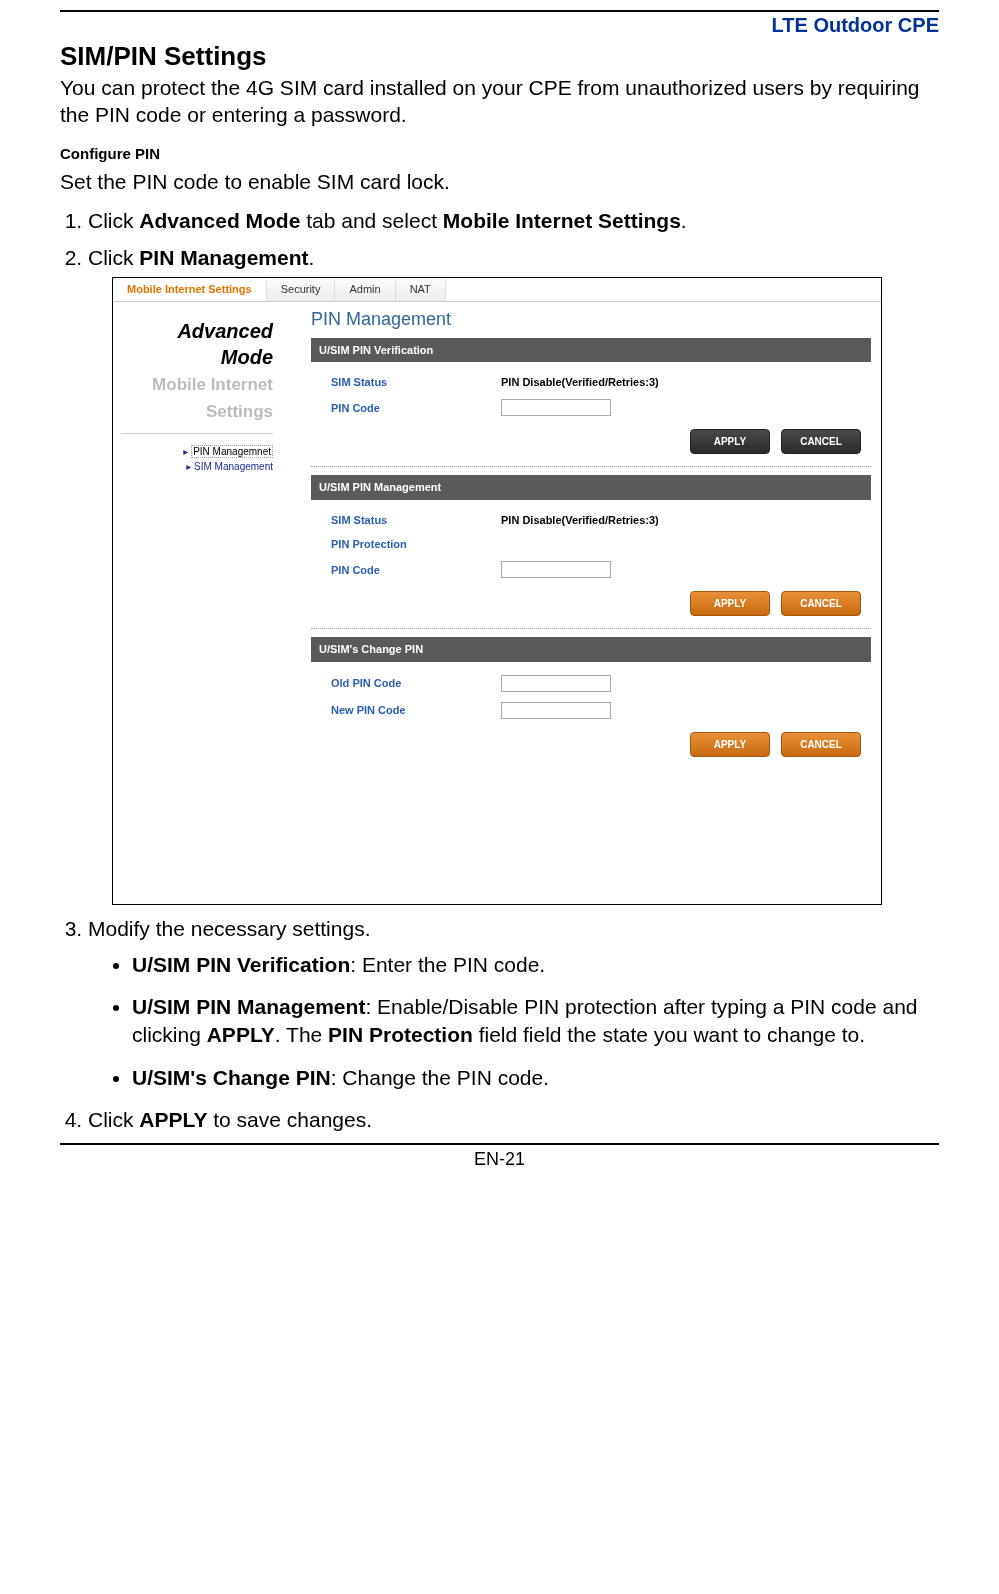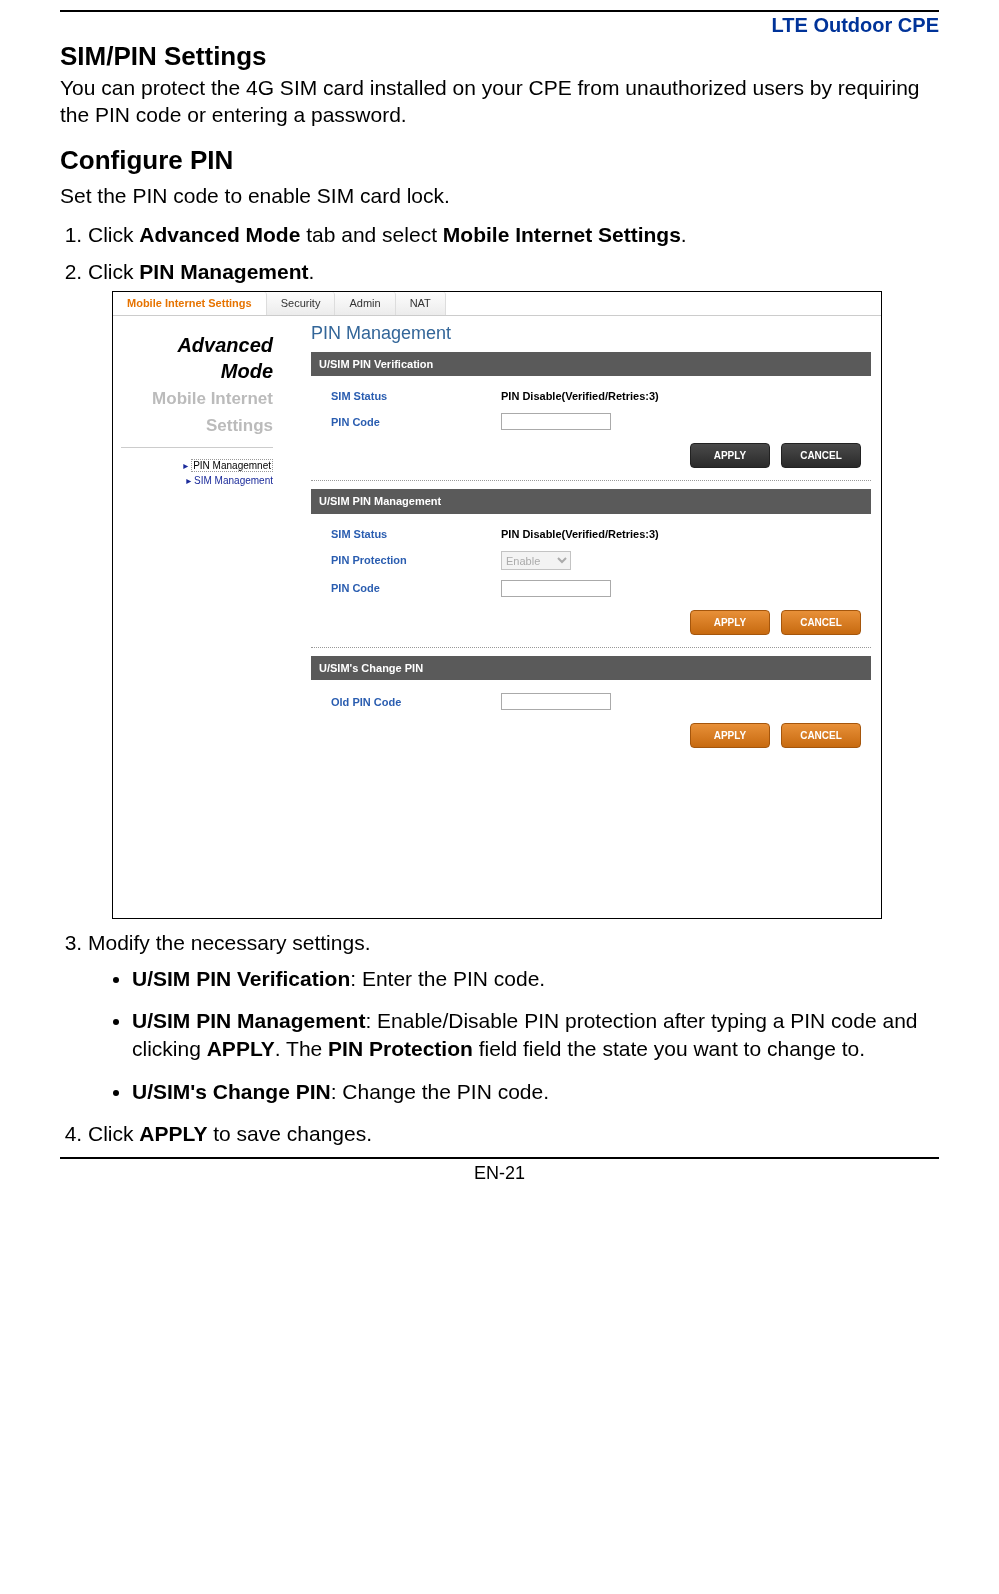--- a/index.html
+++ b/index.html
@@ -14,21 +14,21 @@
   .hr-bottom { border: none; border-top: 2px solid #000; margin-top: 10px; margin-bottom: 4px; }
   .header-brand {
     text-align: right;
     color: #003399;
     font-weight: bold;
     font-size: 20px;
     margin-bottom: 4px;
   }
   .h1 { font-size: 26px; font-weight: bold; margin-bottom: 2px; }
   .intro { font-size: 21px; line-height: 1.3; margin-bottom: 16px; }
-  .h2 { font-size: 26px; font-weight: bold; margin-bottom: 6px; }
+  .h2 { font-size: 15px; font-weight: bold; margin-bottom: 6px; }
   .body-text { font-size: 21px; line-height: 1.3; margin-bottom: 12px; }
   ol.steps { list-style: decimal; padding-left: 28px; font-size: 21px; }
   ol.steps > li { margin-bottom: 10px; line-height: 1.3; }
   ul.bullets { list-style: disc; padding-left: 44px; font-size: 21px; margin-top: 8px; margin-bottom: 8px; }
   ul.bullets > li { margin-bottom: 14px; line-height: 1.35; }
   .b { font-weight: bold; }
   .footer { text-align: center; font-size: 18px; margin-top: 2px; }
 
   
   .figure {
@@ -190,39 +190,42 @@
 
           <div class="panel">
             <div class="panel-hdr">U/SIM PIN Management</div>
             <div class="panel-body">
               <div class="row">
                 <div class="lbl">SIM Status</div>
                 <div class="val">PIN Disable(Verified/Retries:3)</div>
               </div>
               <div class="row">
                 <div class="lbl">PIN Protection</div>
-                <div class="val"><select disabled=""><option>Enable</option></select></div>
               </div>
               <div class="row">
                 <div class="lbl">PIN Code</div>
                 <div class="val"><input type="password" style=""></div>
               </div>
             </div>
             <div class="btnrow">
               <span class="btn apply2">APPLY</span>
               <span class="btn cancel2">CANCEL</span>
             </div>
           </div>
           <div class="dotdiv"></div>
 
           <div class="panel">
             <div class="panel-hdr">U/SIM's Change PIN</div>
             <div class="panel-body">
               <div class="row">
                 <div class="lbl">Old PIN Code</div>
+                <div class="val"><input type="password" style=""></div>
+              </div>
+              <div class="row">
+                <div class="lbl">New PIN Code</div>
                 <div class="val"><input type="password" style=""></div>
               </div>
             </div>
             <div class="btnrow">
               <span class="btn apply2">APPLY</span>
               <span class="btn cancel2">CANCEL</span>
             </div>
           </div>
 
         </div>

